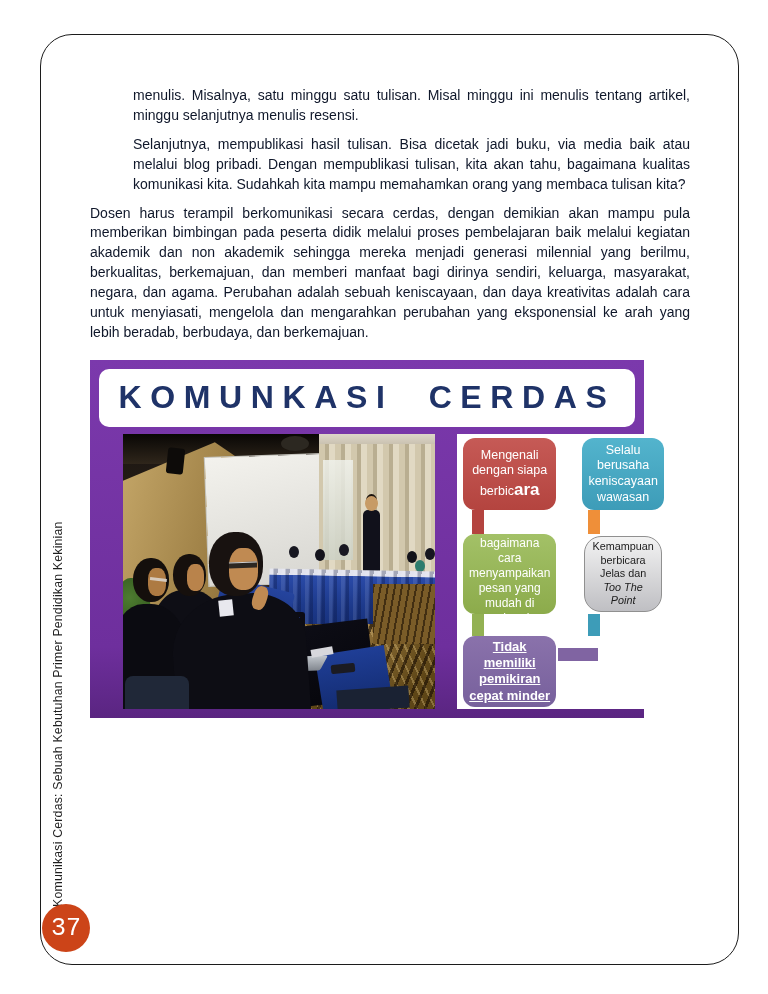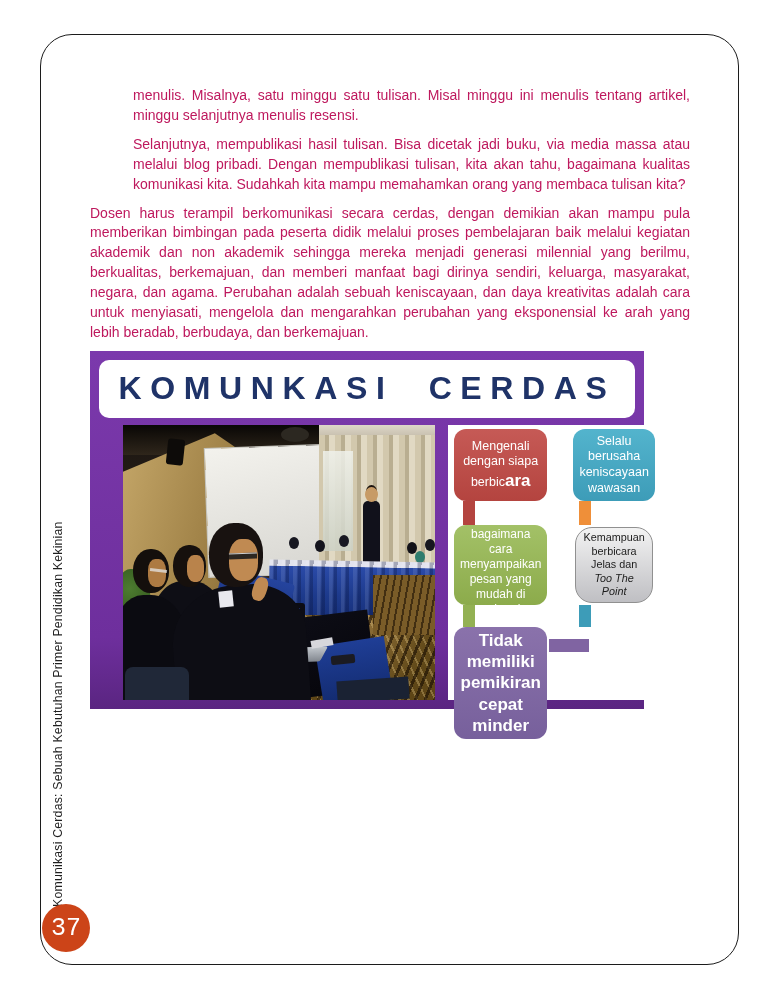--- a/index.html
+++ b/index.html
@@ -3,49 +3,49 @@
 <meta charset="utf-8">
 <style>
   html,body{margin:0;padding:0;background:#ffffff;}
   .page{position:relative;width:768px;height:994px;background:#ffffff;overflow:hidden;
         font-family:"Liberation Sans",sans-serif;color:#111;}
   .frame{position:absolute;left:40px;top:34px;width:697px;height:929px;
          border:1.6px solid #1c1c1c;border-radius:32px;background:transparent;}
 
   
   .text-col{position:absolute;left:90px;top:86px;width:600px;}
-  .para{margin:0 0 9px 0;font-size:14px;line-height:19.9px;text-align:justify;color:#be185d;}
+  .para{margin:0 0 9px 0;font-size:14px;line-height:19.9px;text-align:justify;color:#0f172a;}
   .para.indented{margin-left:43px;}
   .para:last-of-type{margin-bottom:0;}
 
   
-  .infographic{position:relative;width:554px;height:358px;margin-top:8px;box-sizing:border-box;
+  .infographic{position:relative;width:554px;height:358px;margin-top:17px;box-sizing:border-box;
                padding:9px;background:linear-gradient(180deg,#7b39ac 0%,#6e2f9d 80%,#5a2581 100%);
                display:flex;flex-direction:column;gap:7px;}
   .ig-title{flex:none;height:58px;background:#ffffff;border-radius:10px;
             display:flex;align-items:center;justify-content:center;}
   .ig-title span{font-size:32px;font-weight:bold;color:#1f3368;letter-spacing:0.27em;
                  word-spacing:0.55em;white-space:nowrap;}
-  .ig-body{flex:1;display:flex;gap:13px;min-height:0;padding-left:24px;}
+  .ig-body{flex:1;display:flex;gap:22px;min-height:0;padding-left:24px;}
 
   
   .ig-panel{flex:1;background:#ffffff;position:relative;box-sizing:border-box;
             padding:4px 10px 6px 6px;display:grid;grid-template-columns:1fr 1fr;
             grid-template-rows:72px 24px 80px 22px 1fr;column-gap:26px;}
   .igbox{border-radius:12px;display:flex;align-items:center;justify-content:center;
          text-align:center;padding:3px 6px;box-sizing:border-box;color:#fff;line-height:1.25;}
   .igtext{width:100%;}
   .b-red{background:linear-gradient(180deg,#c65a56,#b4443f);font-size:12.5px;}
   .b-red .emph{font-size:17px;font-weight:bold;}
   .b-teal{background:linear-gradient(180deg,#53b4cd,#3d9cb8);font-size:12.5px;}
   .b-green{background:linear-gradient(180deg,#a3c167,#8cab4b);font-size:12px;}
   .b-gray{background:linear-gradient(180deg,#f3f3f3,#bfbfc3);color:#1c1c1c;font-size:10.8px;
           border:1px solid #909090;margin:2px 2px;border-radius:17px;}
   .b-gray i{font-style:italic;}
-  .b-purple{background:linear-gradient(180deg,#8a72ab,#77609c);font-size:17px;font-weight:bold;}
+  .b-purple{background:linear-gradient(180deg,#8a72ab,#77609c);font-size:13px;font-weight:bold;text-decoration:underline;}
   .b-orange{background:linear-gradient(180deg,#f49d4b,#e8832b);font-size:15.5px;font-weight:bold;}
   .conn{align-self:stretch;justify-self:start;width:12px;}
   .conn.c1{margin-left:9px;}
   .conn.c2{margin-left:6px;}
   .c-red{background:#b4443f;}
   .c-orange{background:#ef8f39;}
   .c-green{background:#93b153;}
   .c-blue{background:#3d9cb8;}
   .h-conn{position:absolute;left:101px;top:214px;width:40px;height:13px;background:#8064a2;}
 
@@ -128,21 +128,21 @@
   .page-circle span{font-family:Liberation Mono, monospace;font-size:25px;color:#fff;}
 </style>
 </head>
 <body>
 
 <div class="page">
   <div class="frame"></div>
 
   <div class="text-col">
     <p class="para indented">menulis. Misalnya, satu minggu satu tulisan. Misal minggu ini menulis tentang artikel, minggu selanjutnya menulis resensi.</p>
-    <p class="para indented">Selanjutnya, mempublikasi hasil tulisan. Bisa dicetak jadi buku, via media massa atau melalui blog pribadi. Dengan mempublikasi tulisan, kita akan tahu, bagaimana kualitas komunikasi kita. Sudahkah kita mampu memahamkan orang yang membaca tulisan kita?</p>
+    <p class="para indented">Selanjutnya, mempublikasi hasil tulisan. Bisa dicetak jadi buku, via media baik atau melalui blog pribadi. Dengan mempublikasi tulisan, kita akan tahu, bagaimana kualitas komunikasi kita. Sudahkah kita mampu memahamkan orang yang membaca tulisan kita?</p>
     <p class="para">Dosen harus terampil berkomunikasi secara cerdas, dengan demikian akan mampu pula memberikan bimbingan pada peserta didik melalui proses pembelajaran baik melalui kegiatan akademik dan non akademik sehingga mereka menjadi generasi milennial yang berilmu, berkualitas, berkemajuan, dan memberi manfaat bagi dirinya sendiri, keluarga, masyarakat, negara, dan agama. Perubahan adalah sebuah keniscayaan, dan daya kreativitas adalah cara untuk menyiasati, mengelola dan mengarahkan perubahan yang eksponensial ke arah yang lebih beradab, berbudaya, dan berkemajuan.</p>
 
     <div class="infographic">
       <div class="ig-title">
         <span>KOMUNKASI CERDAS</span>
       </div>
       <div class="ig-body">
 
         <div class="photo">
           <div class="ph-bg"></div>

